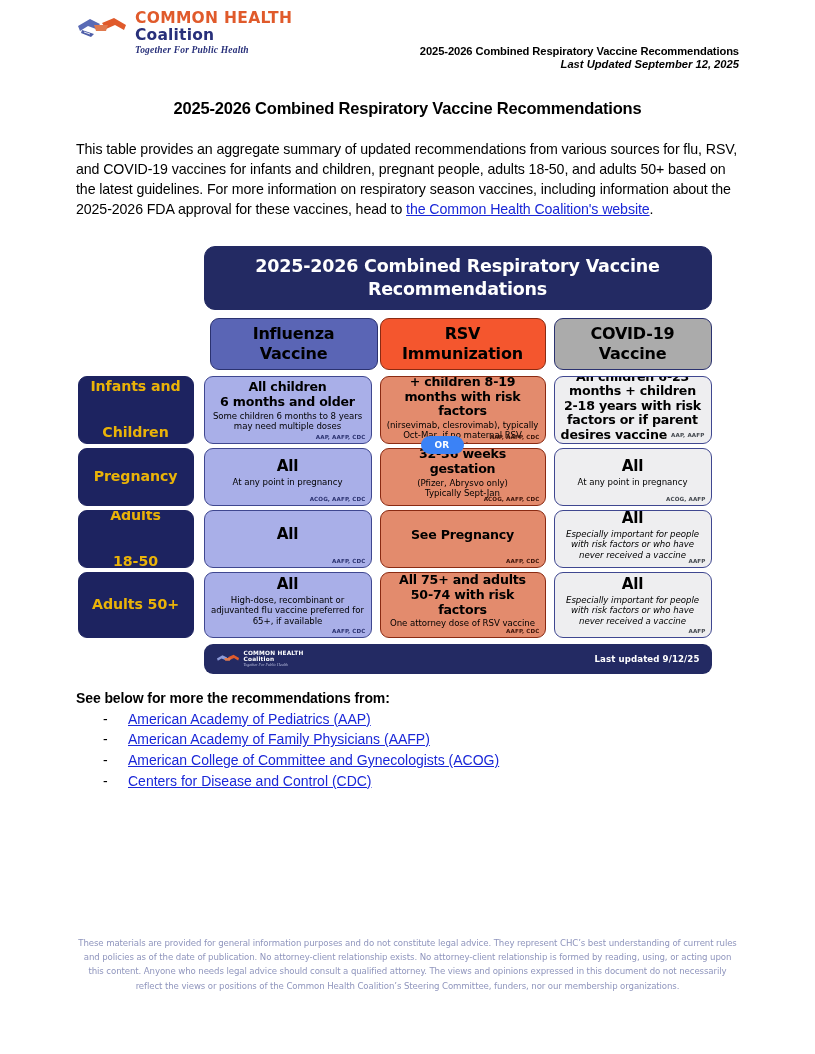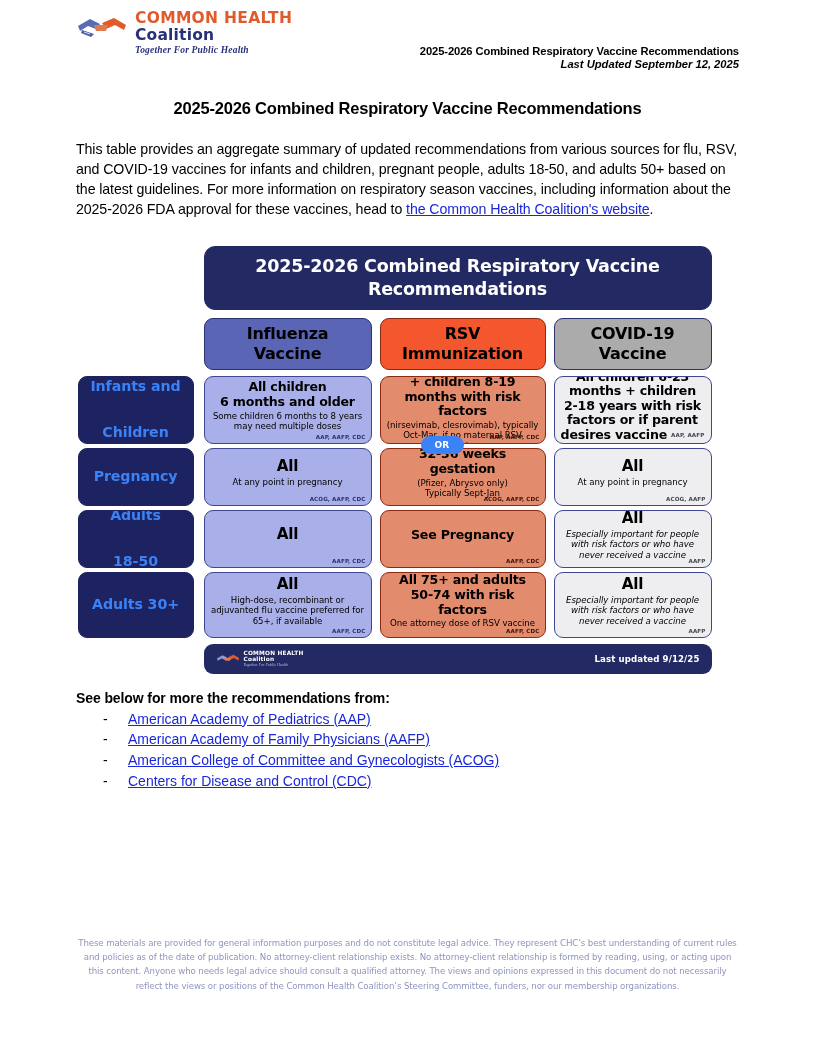--- a/index.html
+++ b/index.html
@@ -150,30 +150,30 @@
 
   .colhead {
     top: 72px;
     height: 52px;
     font-size: 16px;
     font-weight: bold;
     line-height: 1.22;
     color: #000000;
     letter-spacing: -0.2px;
   }
-  .colhead.flu  { left: 126px; width: 168px; background: #5a65b5; align-items: center; }
+  .colhead.flu  { left: 132px; width: 168px; background: #5a65b5; align-items: center; }
   .colhead.rsv  { left: 302px; width: 166px; background: #F4562E; border-color: #8a2a12;}
   .colhead.cov  { left: 476px; width: 158px; background: #ababab; }
 
   .rowlabel {
     left: 0px;
     width: 116px;
     background: #1d2360;
     border-color: #1d2360;
-    color: #3b82f6;
+    color: #eab308;
     font-size: 14.2px;
     font-weight: bold;
     line-height: 1.26;
     letter-spacing: -0.1px;
     gap: 28px;
   }
 
   .cell {
     padding: 4px 6px 11px 6px;
     justify-content: center;
@@ -417,21 +417,21 @@
       <div class="main">See Pregnancy</div>
       <div class="src">AAFP, CDC</div>
     </div>
     <div class="card cell cov r2">
       <div class="main big">All</div>
       <div class="sub ital">Especially important for people with risk factors or who have never received a vaccine</div>
       <div class="src">AAFP</div>
     </div>
 
     <div class="card rowlabel r3">
-      <div>Adults 30+</div>
+      <div>Adults 50+</div>
     </div>
     <div class="card cell flu r3">
       <div class="main big">All</div>
       <div class="sub">High-dose, recombinant or adjuvanted flu vaccine preferred for 65+, if available</div>
       <div class="src">AAFP, CDC</div>
     </div>
     <div class="card cell rsv r3">
       <div class="main">All 75+ and adults 50-74 with risk factors</div>
       <div class="sub">One attorney dose of RSV vaccine</div>
       <div class="src">AAFP, CDC</div>

